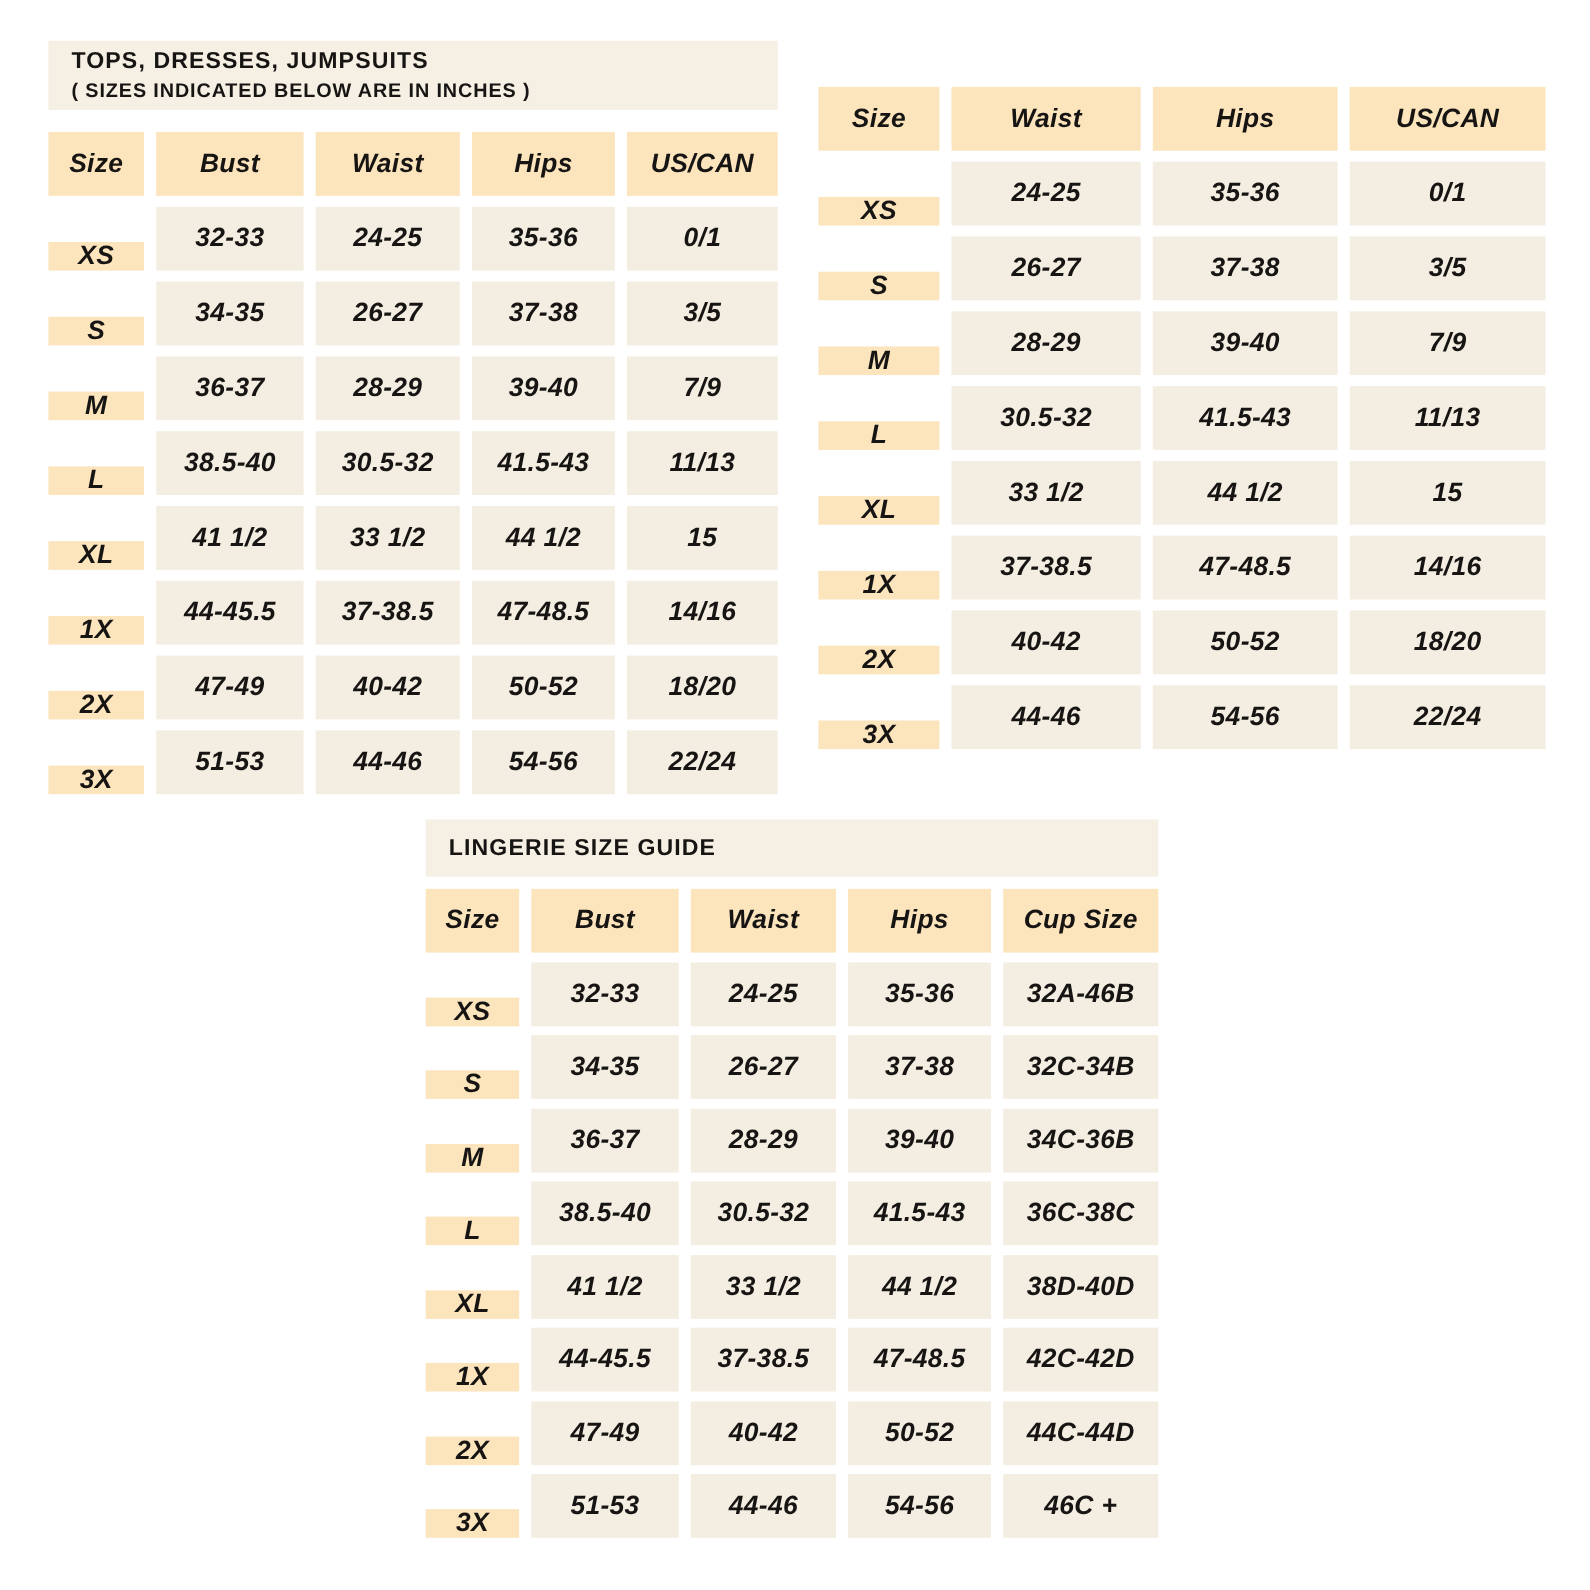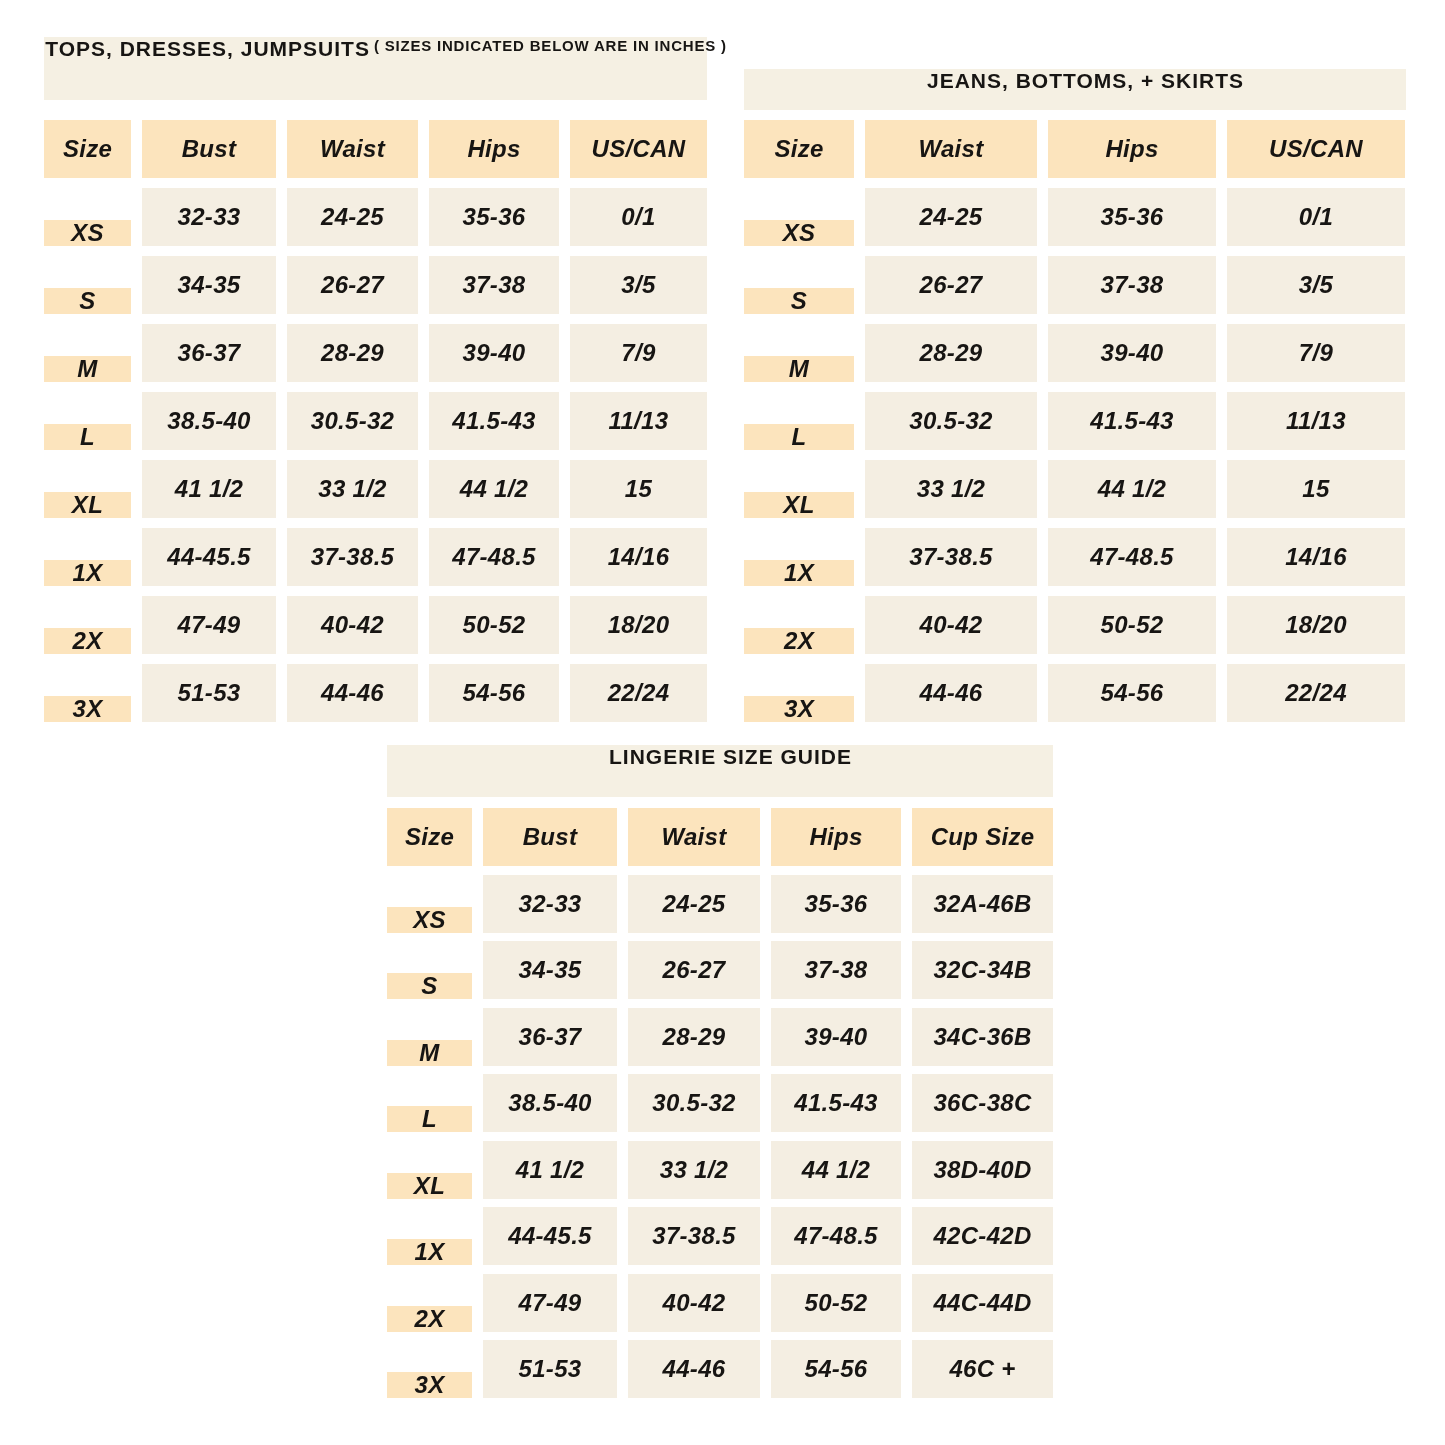--- a/index.html
+++ b/index.html
@@ -20,33 +20,33 @@
     position:relative;
     width:1445px;
     height:1445px;
     background:var(--page);
     overflow:hidden;
   }
   .table-block{position:absolute;}
   .banner{
     background:var(--banner);
     display:flex;
-    flex-direction:row;
+    flex-direction:column;
     justify-content:center;
     padding-left:21px;
     gap:4px;
   }
   .banner-title{
     font-size:21px;
     font-weight:bold;
     letter-spacing:1px;
     white-space:nowrap;
   }
   .banner-subtitle{
-    font-size:15px;
+    font-size:18px;
     font-weight:bold;
     letter-spacing:0.8px;
     white-space:nowrap;
   }
   .grid{
     display:grid;
     grid-auto-rows:58px;
     column-gap:11px;
     row-gap:10px;
     font-style:italic;
@@ -126,23 +126,20 @@
         <div class="cell body">18/20</div>
         <div class="cell size">3X</div>
         <div class="cell body">51-53</div>
         <div class="cell body">44-46</div>
         <div class="cell body">54-56</div>
         <div class="cell body">22/24</div>
       </div>
   </section>
 
   <section class="table-block jeans">
-    <header class="banner">
-      <div class="banner-title">JEANS, BOTTOMS, + SKIRTS</div>
-    </header>
     <div class="grid">
         <div class="cell header">Size</div>
         <div class="cell header">Waist</div>
         <div class="cell header">Hips</div>
         <div class="cell header">US/CAN</div>
         <div class="cell size">XS</div>
         <div class="cell body">24-25</div>
         <div class="cell body">35-36</div>
         <div class="cell body">0/1</div>
         <div class="cell size">S</div>

